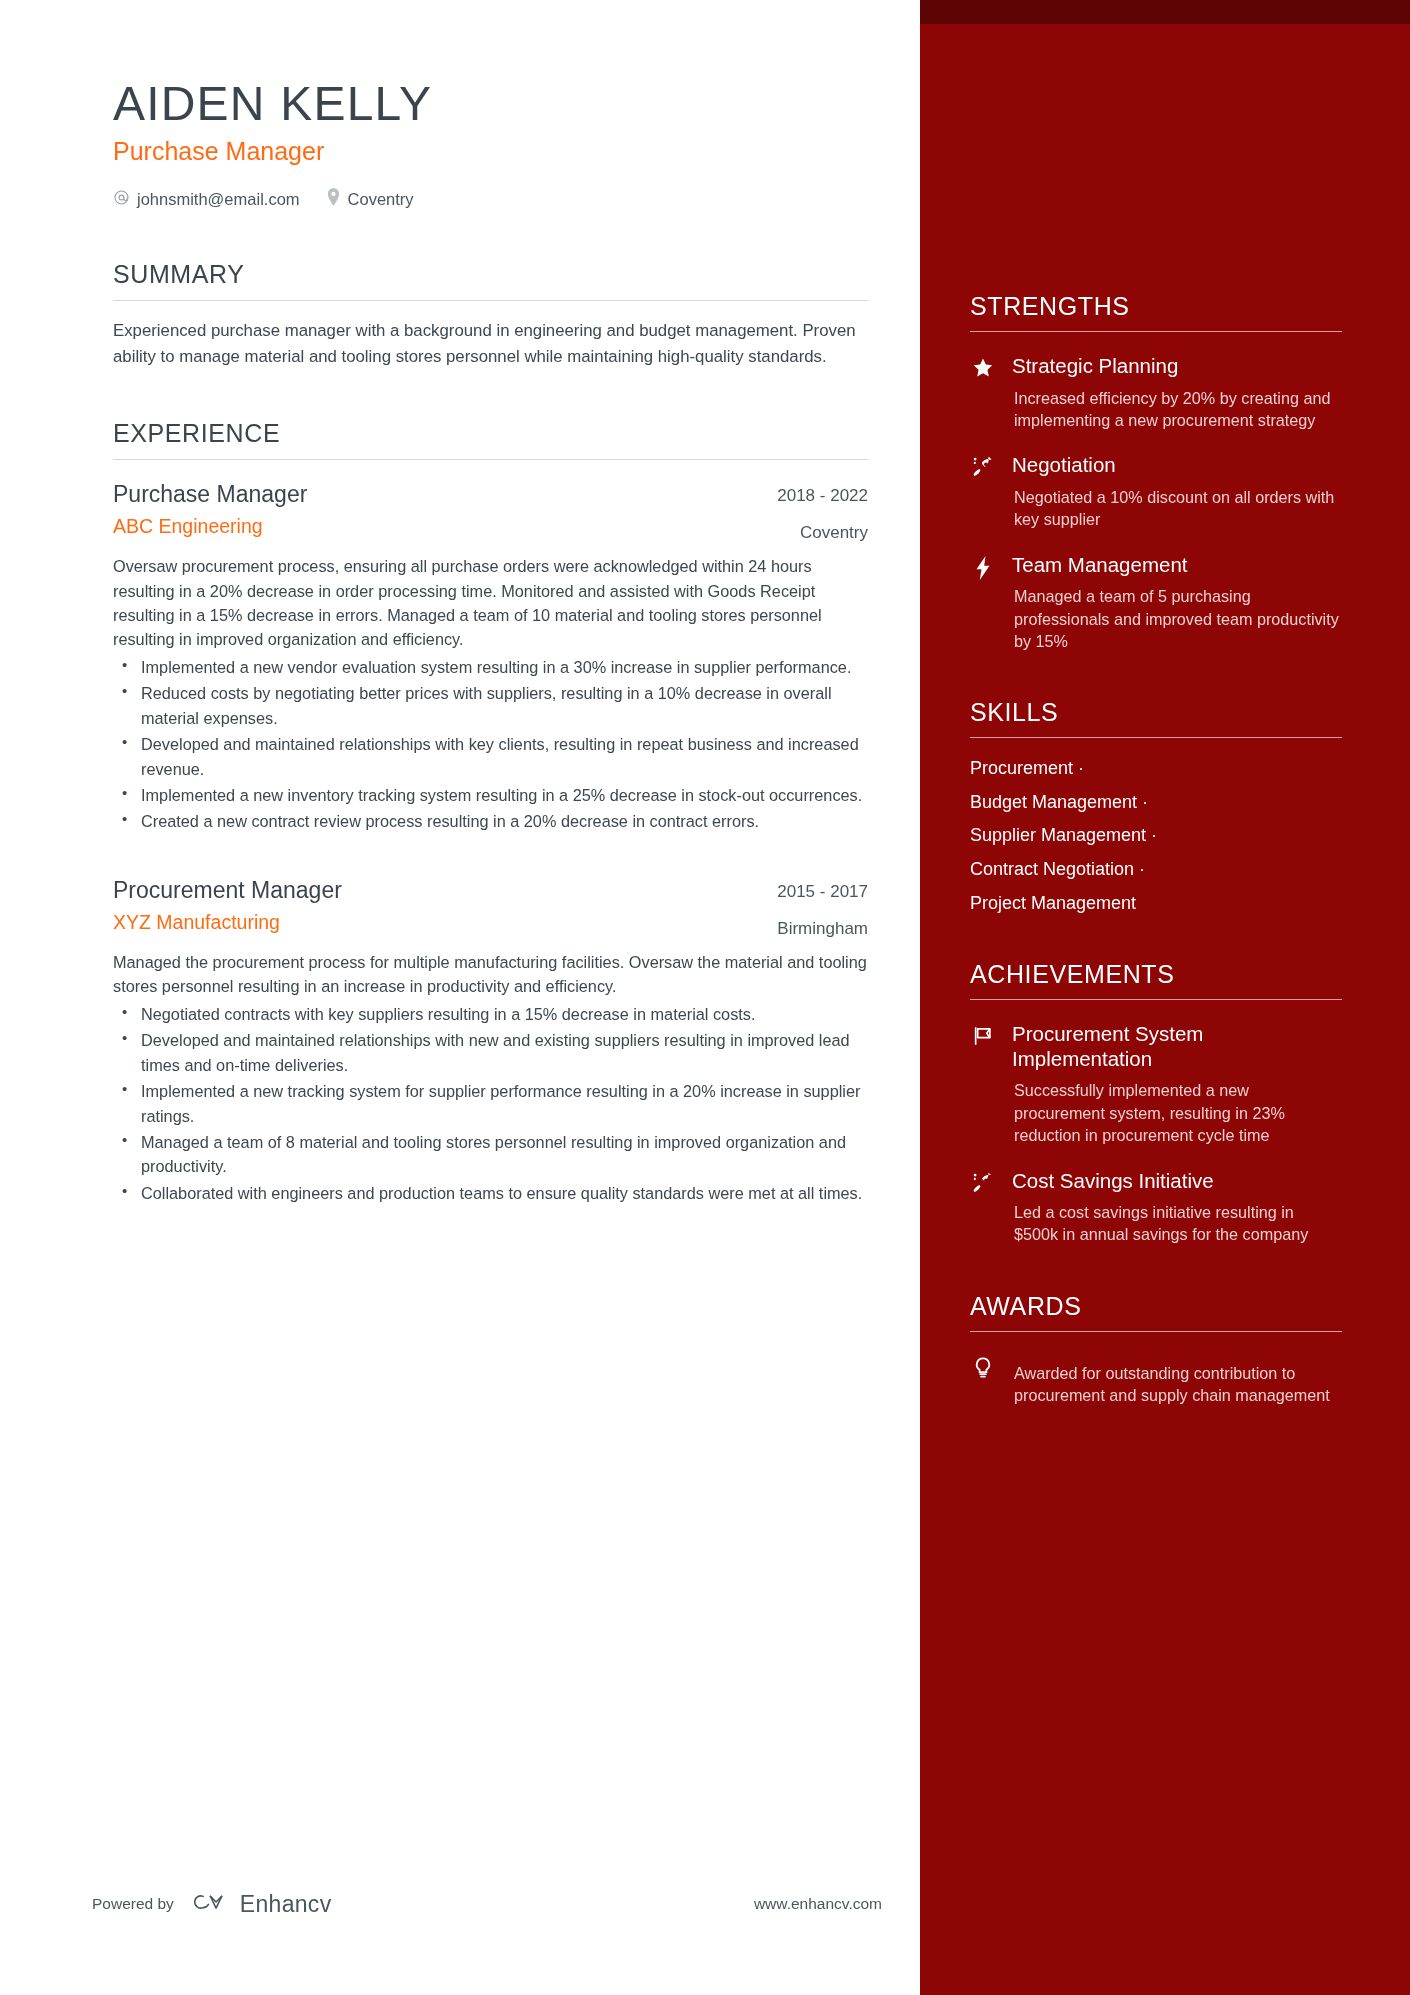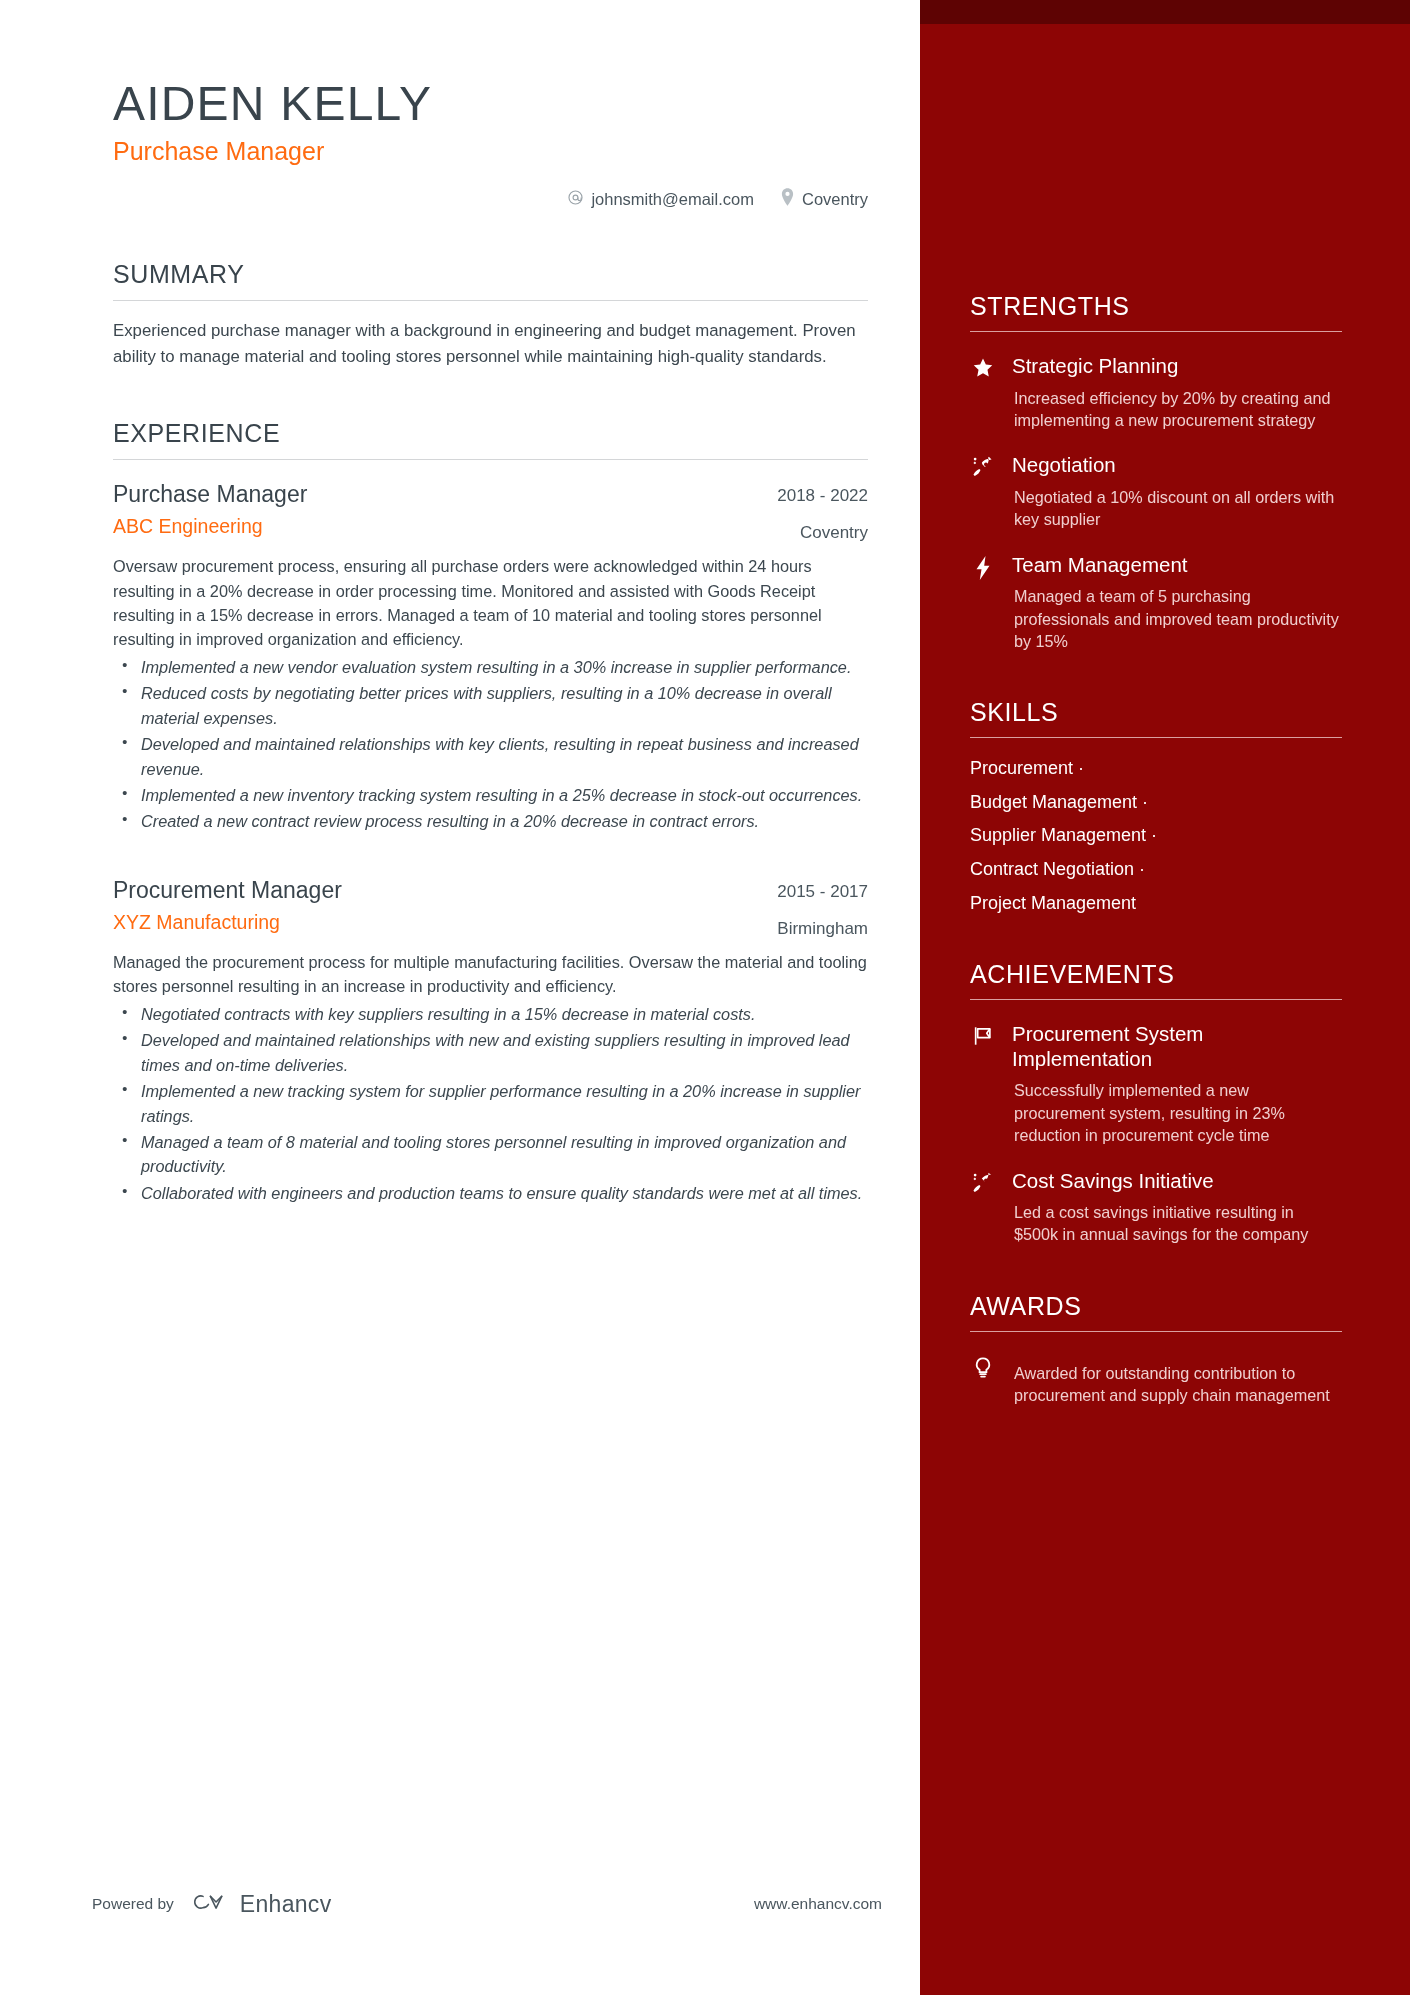--- a/index.html
+++ b/index.html
@@ -32,21 +32,20 @@
     font-weight: 400;
     line-height: 1.25;
   }
   .contact-row {
     margin-top: 21px;
     display: flex;
     align-items: center;
     gap: 26px;
     font-size: 16.5px;
     color: #4a565e;
-    justify-content: flex-end;
   }
   .contact-item { display: flex; align-items: center; gap: 7px; }
   .contact-item svg { flex: none; }
 
   .section { margin-top: 50px; }
   .section-title {
     font-size: 25px;
     color: #39444c;
     font-weight: 400;
     letter-spacing: 0.6px;
@@ -70,21 +69,21 @@
   .job-company { font-size: 19.5px; color: #ff6b11; margin-top: 5px; line-height: 1.25; }
   .job-dates { font-size: 17px; color: #4a565e; }
   .job-location { font-size: 17px; color: #4a565e; margin-top: 17px; }
 
   .job-desc {
     margin-top: 11px;
     font-size: 16.3px;
     line-height: 1.5;
     color: #3c474f;
   }
-  .bullets { margin-top: 3px; list-style: none; font-style: italic; }
+  .bullets { margin-top: 3px; list-style: none; }
   .bullets li {
     position: relative;
     padding-left: 28px;
     font-size: 16.3px;
     line-height: 1.5;
     color: #3c474f;
     margin-top: 2px;
   }
   .bullets li::before {
     content: "\2022";

